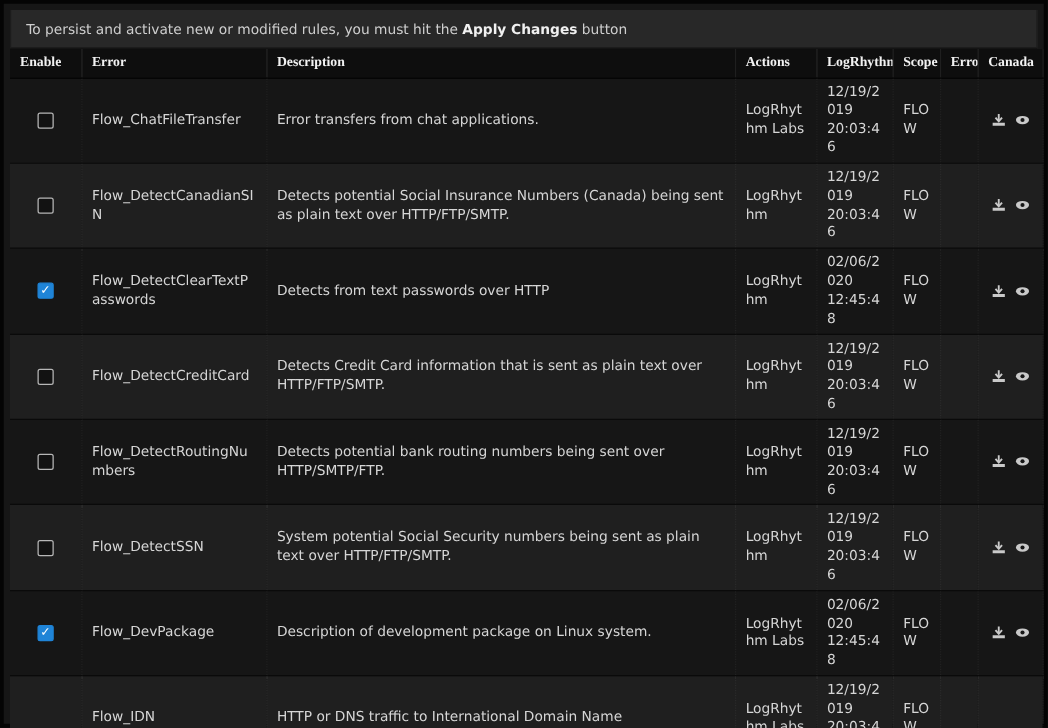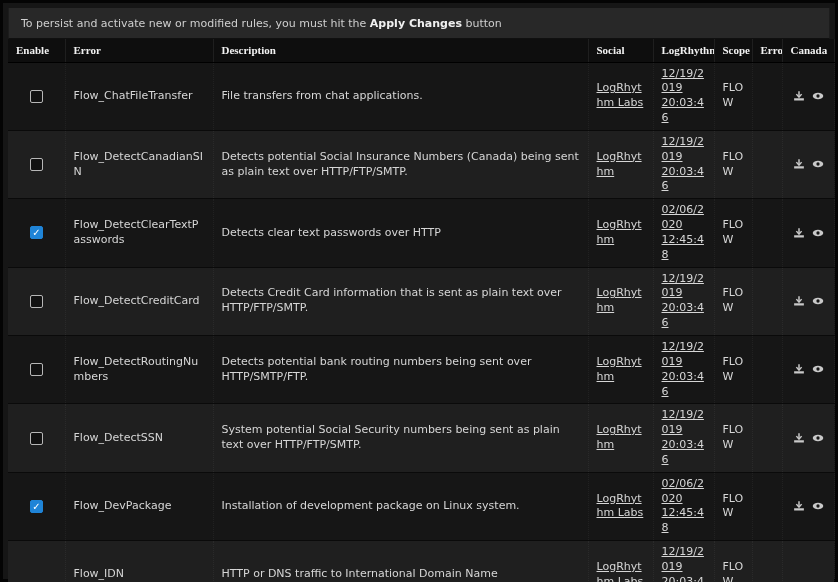--- a/index.html
+++ b/index.html
@@ -102,21 +102,21 @@
   }
   td.c-actions { text-align: center; white-space: nowrap; }
   .act-icon {
     display: inline-block;
     width: 12px; height: 12px;
     margin: 0 2px;
     vertical-align: middle;
     cursor: pointer;
   }
   .act-icon svg { display: block; width: 12px; height: 12px; }
-  td.c-mod, td.c-author { padding-left: 6px; padding-right: 4px; text-decoration: underline; }
+  td.c-mod, td.c-author { padding-left: 6px; padding-right: 4px; }
 </style>
 </head>
 <body>
 
 <div class="screen">
   <div class="panel">
 
 
     <div class="notice-bar">
       <span><span>To persist and activate new or modified rules, you must hit the </span><b>Apply Changes</b><span> button</span></span>
@@ -131,34 +131,34 @@
         <col class="col-mod">
           <col class="col-scope">
           <col class="col-error">
           <col class="col-actions">
       </colgroup>
       <thead>
         <tr>
           <th>Enable</th>
           <th>Error</th>
           <th>Description</th>
-          <th>Social</th>
+          <th>Actions</th>
           <th>LogRhythm</th>
           <th>Scope</th>
           <th>Error</th>
           <th>Canada</th>
         </tr>
       </thead>
       <tbody>
   <tr>
     <td class="c-enable">
       <div class="cb"></div>
     </td>
     <td class="c-name">Flow_ChatFileTransfer</td>
-    <td class="c-desc">File transfers from chat applications.</td>
+    <td class="c-desc">Error transfers from chat applications.</td>
     <td class="c-author">LogRhythm Labs</td>
     <td class="c-mod">12/19/2019 20:03:46</td>
     <td class="c-scope">FLOW</td>
     <td class="c-error"></td>
     <td class="c-actions">
       <span class="act-icon">
         <svg viewBox="0 0 16 16" fill="none" stroke="#c9c9c9" stroke-width="2">
           <path d="M8 1.5 V8.5"></path>
           <path d="M4.5 5.5 L8 9.5 L11.5 5.5" fill="none"></path>
           <path d="M1.5 12.5 H14.5" stroke-width="3"></path>
@@ -198,21 +198,21 @@
         </svg>
       </span>
     </td>
   </tr>
 
   <tr>
     <td class="c-enable">
       <div class="cb checked"></div>
     </td>
     <td class="c-name">Flow_DetectClearTextPasswords</td>
-    <td class="c-desc">Detects clear text passwords over HTTP</td>
+    <td class="c-desc">Detects from text passwords over HTTP</td>
     <td class="c-author">LogRhythm</td>
     <td class="c-mod">02/06/2020 12:45:48</td>
     <td class="c-scope">FLOW</td>
     <td class="c-error"></td>
     <td class="c-actions">
       <span class="act-icon">
         <svg viewBox="0 0 16 16" fill="none" stroke="#c9c9c9" stroke-width="2">
           <path d="M8 1.5 V8.5"></path>
           <path d="M4.5 5.5 L8 9.5 L11.5 5.5" fill="none"></path>
           <path d="M1.5 12.5 H14.5" stroke-width="3"></path>
@@ -306,21 +306,21 @@
         </svg>
       </span>
     </td>
   </tr>
 
   <tr>
     <td class="c-enable">
       <div class="cb checked"></div>
     </td>
     <td class="c-name">Flow_DevPackage</td>
-    <td class="c-desc">Installation of development package on Linux system.</td>
+    <td class="c-desc">Description of development package on Linux system.</td>
     <td class="c-author">LogRhythm Labs</td>
     <td class="c-mod">02/06/2020 12:45:48</td>
     <td class="c-scope">FLOW</td>
     <td class="c-error"></td>
     <td class="c-actions">
       <span class="act-icon">
         <svg viewBox="0 0 16 16" fill="none" stroke="#c9c9c9" stroke-width="2">
           <path d="M8 1.5 V8.5"></path>
           <path d="M4.5 5.5 L8 9.5 L11.5 5.5" fill="none"></path>
           <path d="M1.5 12.5 H14.5" stroke-width="3"></path>

